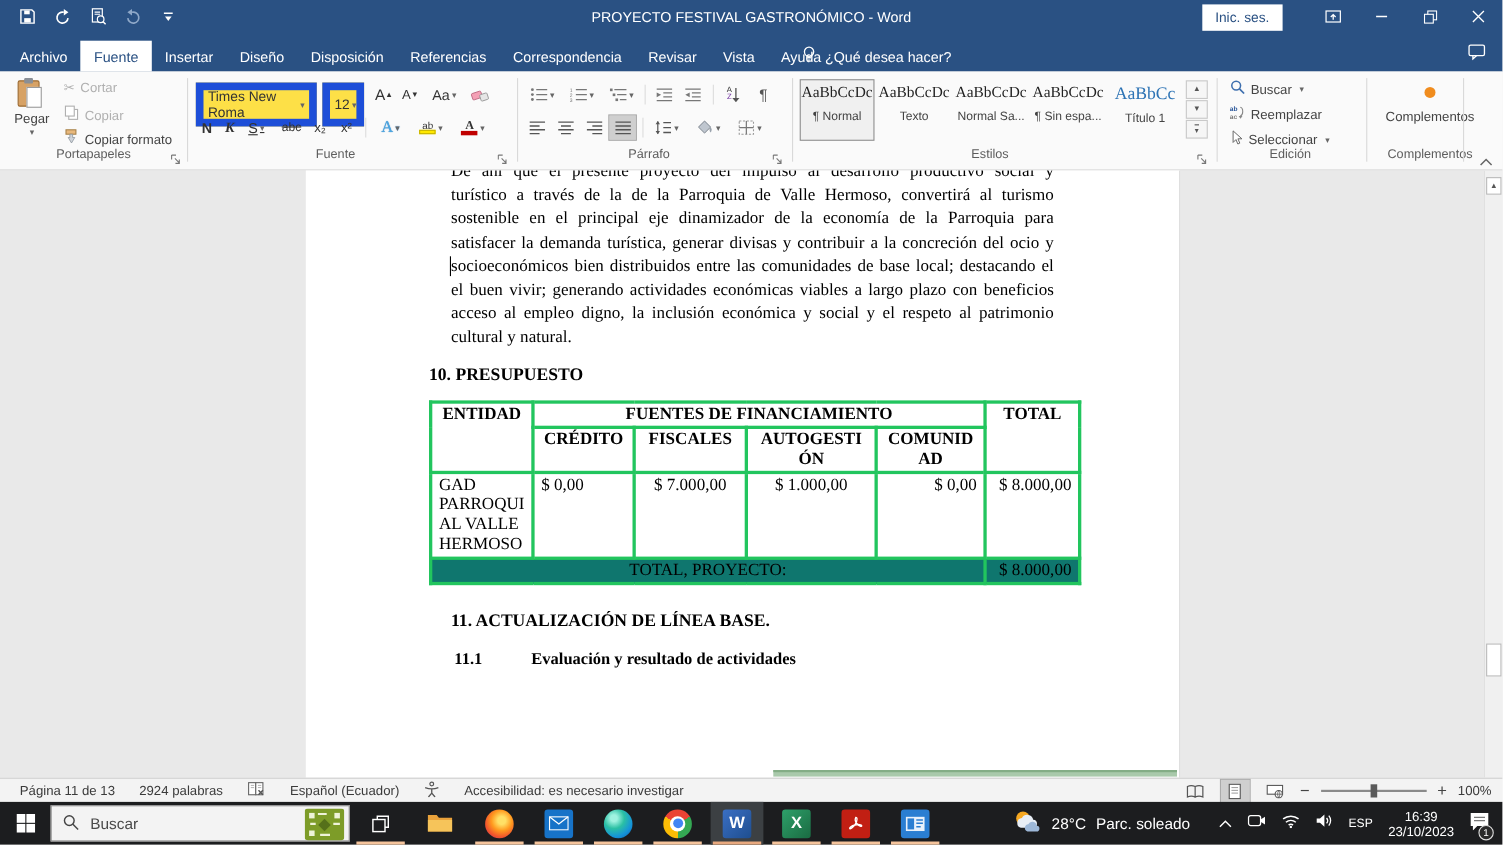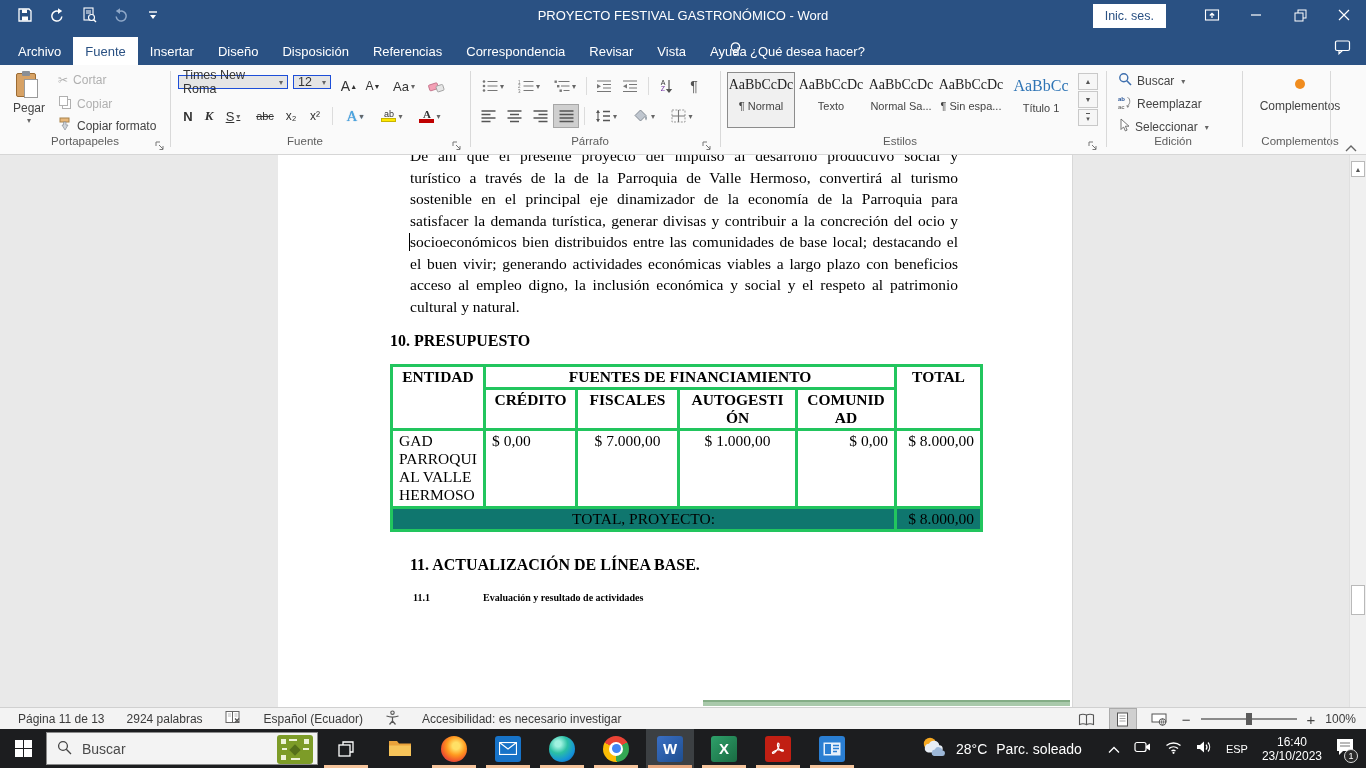--- a/index.html
+++ b/index.html
@@ -23,21 +23,21 @@
   .tab.active{background:#fff;color:#2a5183;}
   .tellme{position:absolute;left:728px;bottom:0;height:28px;display:flex;align-items:center;gap:7px;color:#fff;font-size:13px;}
 
   
   #ribbon{position:absolute;top:65px;left:0;width:1366px;height:90px;background:#fafafa;border-bottom:1px solid #d6d6d6;}
   .gdiv{position:absolute;top:6px;height:76px;width:1px;background:#d9d9d9;}
   .glabel{position:absolute;top:70px;font-size:11.5px;color:#5d5d5d;text-align:center;}
   .launch{position:absolute;top:72px;width:12px;height:12px;}
   .rlbl{font-size:12px;color:#444;}
   .chev{font-size:8px;color:#666;margin-left:2px;}
-  .combo{position:absolute;height:14px;background:#e5e5e5;border:1px solid #1d4ed8;display:flex;align-items:center;
+  .combo{position:absolute;height:40px;background:#fde047;border:7px solid #1d4ed8;display:flex;align-items:center;
     font-size:12.5px;color:#333;padding:0 4px;justify-content:space-between;}
   .sbtn{position:absolute;height:22px;display:flex;align-items:center;justify-content:center;}
   .toggle-on{background:#cfcfcf;outline:1px solid #a6a6a6;}
   .stylecell{position:absolute;top:8px;width:66px;height:54px;text-align:center;padding-top:4px;}
   .stylecell .sample{font-family:"Liberation Serif","DejaVu Serif",serif;font-size:14px;color:#222;white-space:nowrap;overflow:hidden;}
   .stylecell .sname{font-size:11px;color:#444;margin-top:7px;white-space:nowrap;overflow:hidden;}
   .stylecell.sel{outline:1px solid #8c8c8c;background:#f0f0f0;}
   .stylecell.t1 .sample{color:#2e74b5;font-size:16px;}
   .sscroll{position:absolute;left:1078px;width:20px;height:17px;border:1px solid #c9c9c9;background:#f6f6f6;
     display:flex;align-items:center;justify-content:center;font-size:7px;color:#555;}
@@ -50,21 +50,21 @@
   .pline{width:548px;font-size:15.5px;line-height:21.5px;color:#000;text-align:justify;text-align-last:justify;white-space:normal;}
   .pline.last{text-align-last:left;}
   #parr{position:absolute;left:132px;top:0;}
   #h10{position:absolute;left:112px;top:187px;font-size:16px;font-weight:700;}
   #budget{position:absolute;left:112px;top:219px;border-collapse:collapse;table-layout:fixed;width:590px;
     font-size:15.5px;}
   #budget td,#budget th{border:3px solid #22c55e;padding:1px 6px;vertical-align:top;overflow-wrap:break-word;}
   #budget .hd{font-weight:700;text-align:center;}
   #budget .foot{background:#0f766e;}
   #h11{position:absolute;left:132px;top:411px;font-size:16px;font-weight:700;}
-  #h111{position:absolute;left:135px;top:447px;font-size:10px;font-weight:700;display:flex;}
+  #h111{position:absolute;left:135px;top:447px;font-size:15px;font-weight:700;display:flex;}
   #h111 .num{width:70px;}
   #caret{position:absolute;left:131px;top:88px;width:1px;height:18px;background:#000;}
   #greenbar{position:absolute;left:425px;top:555px;width:367px;height:6px;background:#a9c9ab;border-top:2px solid #84ad86;}
   #vscroll{position:absolute;right:0;top:0;width:17px;height:552px;background:#f0f0f0;border-left:1px solid #e0e0e0;}
   #vthumb{position:absolute;left:1px;top:430px;width:14px;height:30px;background:#fff;border:1px solid #b9b9b9;}
   #vsup{position:absolute;left:1px;top:6px;width:14px;height:16px;background:#fff;border:1px solid #b9b9b9;
     display:flex;align-items:center;justify-content:center;font-size:7px;color:#555;}
 
   
   #statusbar{position:absolute;top:707px;left:0;width:1366px;height:22px;background:#f3f3f3;border-top:1px solid #d0d0d0;
@@ -695,21 +695,21 @@
           </svg>
       </span>
       <span>
         <svg width="16" height="14" viewBox="0 0 16 14">
             <path d="M1 5h3l4-3.5v11L4 9H1z" fill="#fff"></path>
             <path d="M10 4.5a4 4 0 0 1 0 5M12 2.5a7 7 0 0 1 0 9" fill="none" stroke="#fff" stroke-width="1.2"></path>
           </svg>
       </span>
       <span style="font-size:11px;">ESP</span>
       <span id="clock">
-        <span>16:40</span><br>
+        <span>16:39</span><br>
         <span>23/10/2023</span>
       </span>
       <span style="position:relative;">
         <svg width="18" height="17" viewBox="0 0 18 17">
             <path d="M1 1h16v12H7l-4 4v-4H1z" fill="#fff"></path>
             <path d="M4 5h10M4 8h10" stroke="#777" stroke-width="1.1"></path>
           </svg>
         <span id="badge">1</span>
       </span>
     </div>

